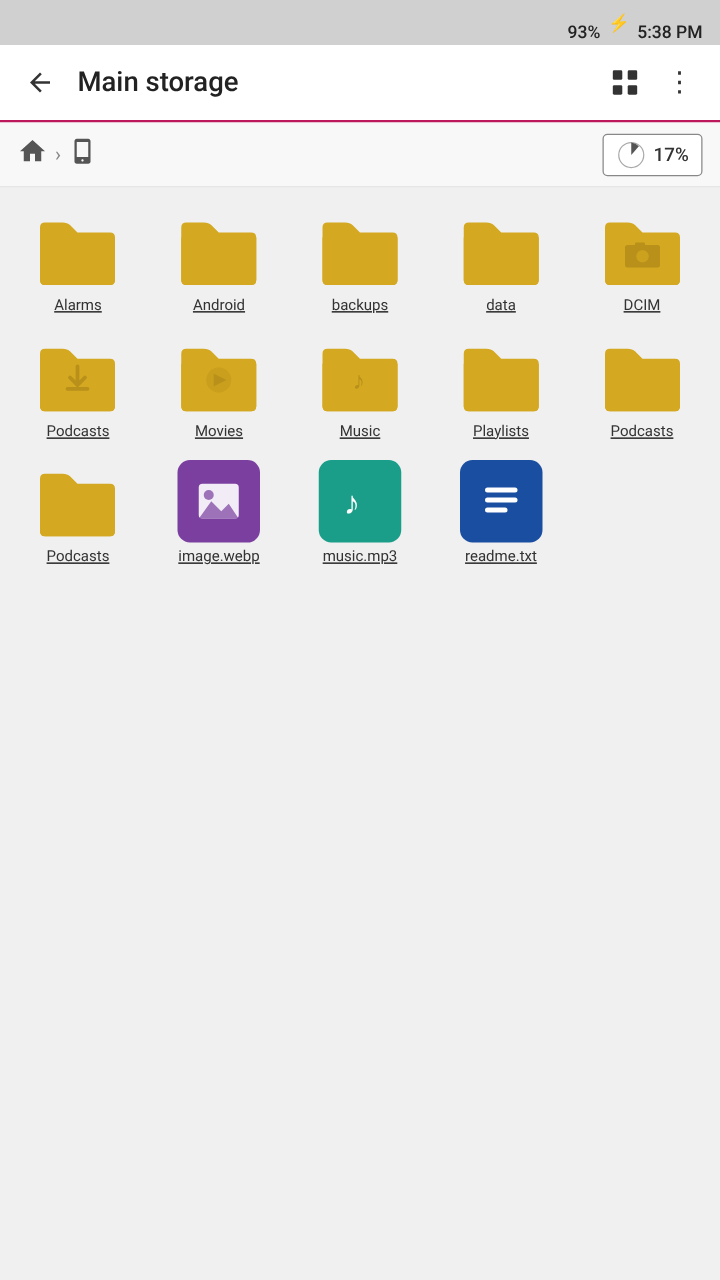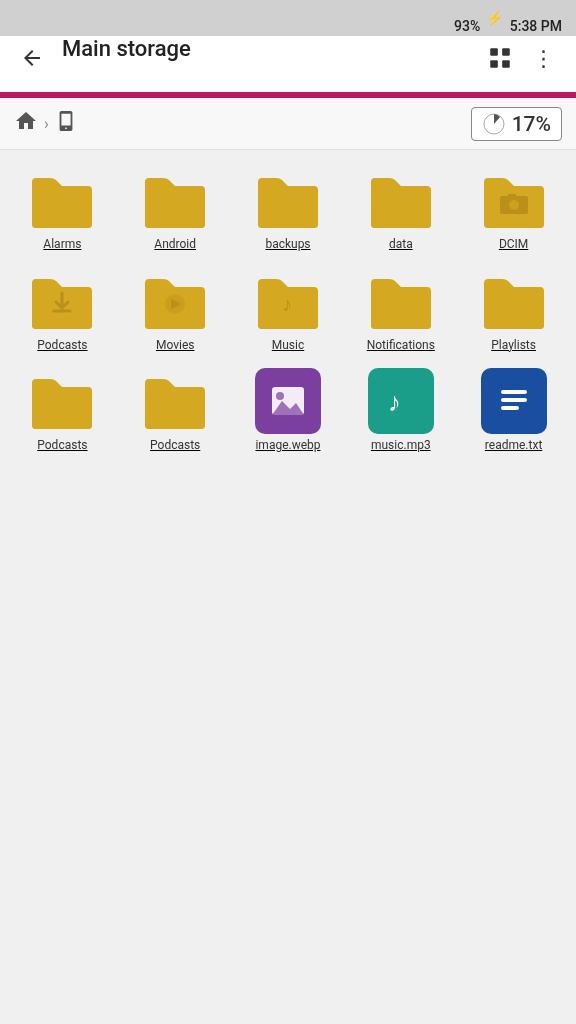--- a/index.html
+++ b/index.html
@@ -30,22 +30,23 @@
     .battery-icon {
       font-size: 14px;
       color: #222;
     }
 
     
     .toolbar {
       background: #fff;
       height: 62px;
       display: flex;
+      align-items: center;
       padding: 0 10px;
-      border-bottom: 6px solid #be185d;
+      border-bottom: 2px solid #be185d;
     }
     .toolbar-back {
       width: 44px;
       height: 44px;
       display: flex;
       align-items: center;
       justify-content: center;
       cursor: pointer;
       font-size: 22px;
       color: #333;
@@ -113,21 +114,21 @@
       border: 1.5px solid #888;
       border-radius: 4px;
       padding: 4px 10px;
       background: #fff;
     }
     .storage-pie {
       width: 24px;
       height: 24px;
     }
     .storage-percent {
-      font-size: 21px;
+      font-size: 15px;
       color: #333;
       font-weight: 500;
     }
 
     
     .file-grid {
       background: #f0f0f0;
       padding: 12px 8px;
       display: grid;
       grid-template-columns: repeat(5, 1fr);
@@ -336,32 +337,20 @@
     <div class="file-item">
     <div class="file-icon-wrapper">
         <svg width="72" height="64" viewBox="0 0 72 64" fill="none" xmlns="http://www.w3.org/2000/svg">
 
     <path d="M6 16 L6 56 Q6 60 10 60 L62 60 Q66 60 66 56 L66 22 Q66 18 62 18 L36 18 L30 12 Q28 10 24 10 L10 10 Q6 10 6 14 Z" fill="#D4A820"></path>
 
     <path d="M6 22 L66 22 L66 56 Q66 60 62 60 L10 60 Q6 60 6 56 Z" fill="#D4A820"></path>
 
   </svg>
       </div>
-    <span class="file-label">Notifications</span>
-  </div>
-    <div class="file-item">
-    <div class="file-icon-wrapper">
-        <svg width="72" height="64" viewBox="0 0 72 64" fill="none" xmlns="http://www.w3.org/2000/svg">
-
-    <path d="M6 16 L6 56 Q6 60 10 60 L62 60 Q66 60 66 56 L66 22 Q66 18 62 18 L36 18 L30 12 Q28 10 24 10 L10 10 Q6 10 6 14 Z" fill="#D4A820"></path>
-
-    <path d="M6 22 L66 22 L66 56 Q66 60 62 60 L10 60 Q6 60 6 56 Z" fill="#D4A820"></path>
-
-  </svg>
-      </div>
     <span class="file-label">Playlists</span>
   </div>
     <div class="file-item">
     <div class="file-icon-wrapper">
         <svg width="72" height="64" viewBox="0 0 72 64" fill="none" xmlns="http://www.w3.org/2000/svg">
 
     <path d="M6 16 L6 56 Q6 60 10 60 L62 60 Q66 60 66 56 L66 22 Q66 18 62 18 L36 18 L30 12 Q28 10 24 10 L10 10 Q6 10 6 14 Z" fill="#D4A820"></path>
 
     <path d="M6 22 L66 22 L66 56 Q66 60 62 60 L10 60 Q6 60 6 56 Z" fill="#D4A820"></path>
 

